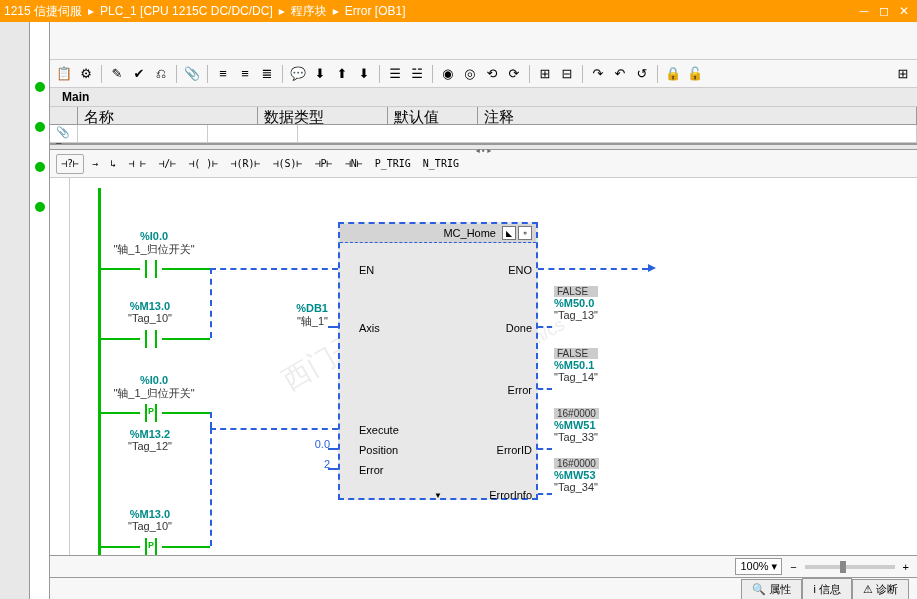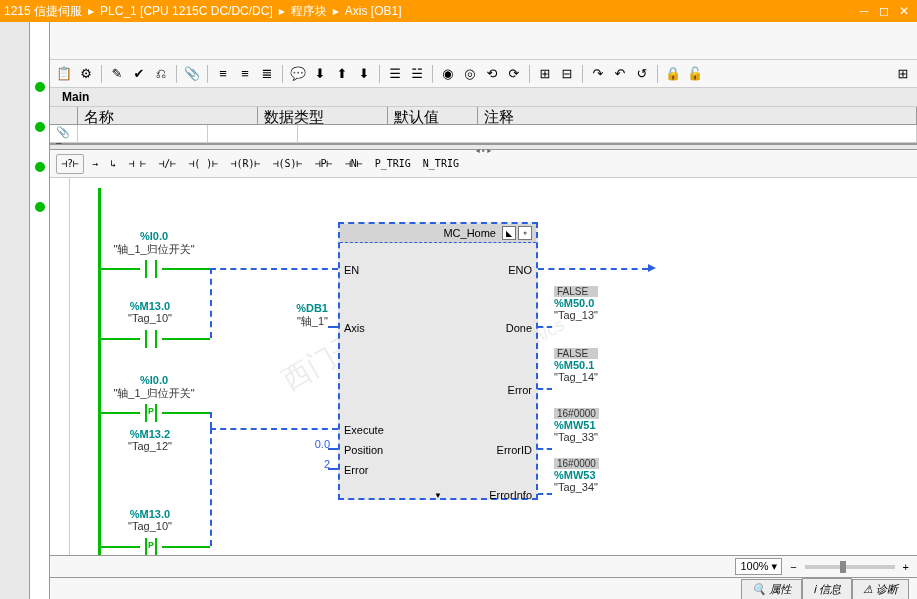--- a/index.html
+++ b/index.html
@@ -67,55 +67,55 @@
 .wire-h { position: absolute; height: 2px; background: #0b0; }
 .wire-h.dash { border-top: 2px dashed #2a5fdd; background: none; height: 0; }
 .wire-v { position: absolute; width: 2px; background: #0b0; }
 .wire-v.dash { border-left: 2px dashed #2a5fdd; background: none; width: 0; }
 
 .fb { position: absolute; border: 2px dashed #2a5fdd; background: #e8e8e8; }
 .fb-title { background: #d4d4d4; text-align: center; font-size: 11px; padding: 2px 0; border-bottom: 1px dashed #2a5fdd; display: flex; justify-content: center; align-items: center; gap: 6px; }
 .fb-title .icons { margin-left: auto; margin-right: 4px; display: flex; gap: 2px; }
 .fb-title .icons span { width: 14px; height: 14px; border: 1px solid #777; background: #fff; font-size: 8px; display: inline-flex; align-items: center; justify-content: center; }
 .fb-port { position: absolute; font-size: 11px; }
-.fb-port.left { left: 4px; }
+.fb-port.left { left: 19px; }
 .fb-port.right { right: 4px; text-align: right; }
 
 .io-tag { position: absolute; font-size: 11px; }
 .io-tag .addr { color: #008b8b; font-weight: bold; }
 .io-tag .nm { color: #333; }
 .io-tag .val { background: #ccc; color: #333; padding: 0 3px; font-size: 10px; }
 .io-tag .lit { color: #2a5fdd; text-align: right; }
 
 .db-label { position: absolute; text-align: center; font-size: 11px; width: 160px; }
 .db-label .addr { color: #008b8b; font-weight: bold; }
 
 .arrow-r { position: absolute; width: 0; height: 0; border-top: 4px solid transparent; border-bottom: 4px solid transparent; border-left: 8px solid #2a5fdd; }
 
 .status-bar { height: 22px; background: #f7f7f7; border-top: 1px solid #999; display: flex; align-items: center; justify-content: flex-end; padding: 0 8px; gap: 8px; }
 .zoom-sel { font-size: 11px; border: 1px solid #999; padding: 1px 4px; background: #fff; }
 .zoom-slider { width: 90px; height: 4px; background: #ccc; position: relative; }
 .zoom-slider .thumb { position: absolute; left: 35px; top: -4px; width: 6px; height: 12px; background: #888; }
 
-.bottom-tabs { height: 22px; background: #f7f7f7; border-top: 1px solid #999; display: flex; align-items: flex-end; justify-content: flex-end; padding: 0 8px; gap: 0; font-style: italic; }
+.bottom-tabs { height: 22px; background: #f7f7f7; border-top: 1px solid #999; display: flex; align-items: flex-end; justify-content: flex-end; padding: 0 8px; gap: 0; }
 .bottom-tabs .tab { border: 1px solid #999; border-bottom: none; padding: 2px 10px; background: #eee; font-size: 11px; cursor: pointer; }
 
 .watermark { position: absolute; font-size: 28px; color: rgba(100,100,100,0.12); transform: rotate(-30deg); pointer-events: none; }
 </style>
 </head>
 <body>
 
 <div class="title-bar">
   <span>1215 信捷伺服</span>
   <span class="arrow">▸</span>
   <span>PLC_1 [CPU 1215C DC/DC/DC]</span>
   <span class="arrow">▸</span>
   <span>程序块</span>
   <span class="arrow">▸</span>
-  <span>Axis [OB1]</span>
+  <span>Error [OB1]</span>
   <div class="window-btns">
     <span>─</span>
     <span>◻</span>
     <span>✕</span>
   </div>
 </div>
 
 <div class="outer">
   <div class="far-left"></div>
   <div class="dot-col">

